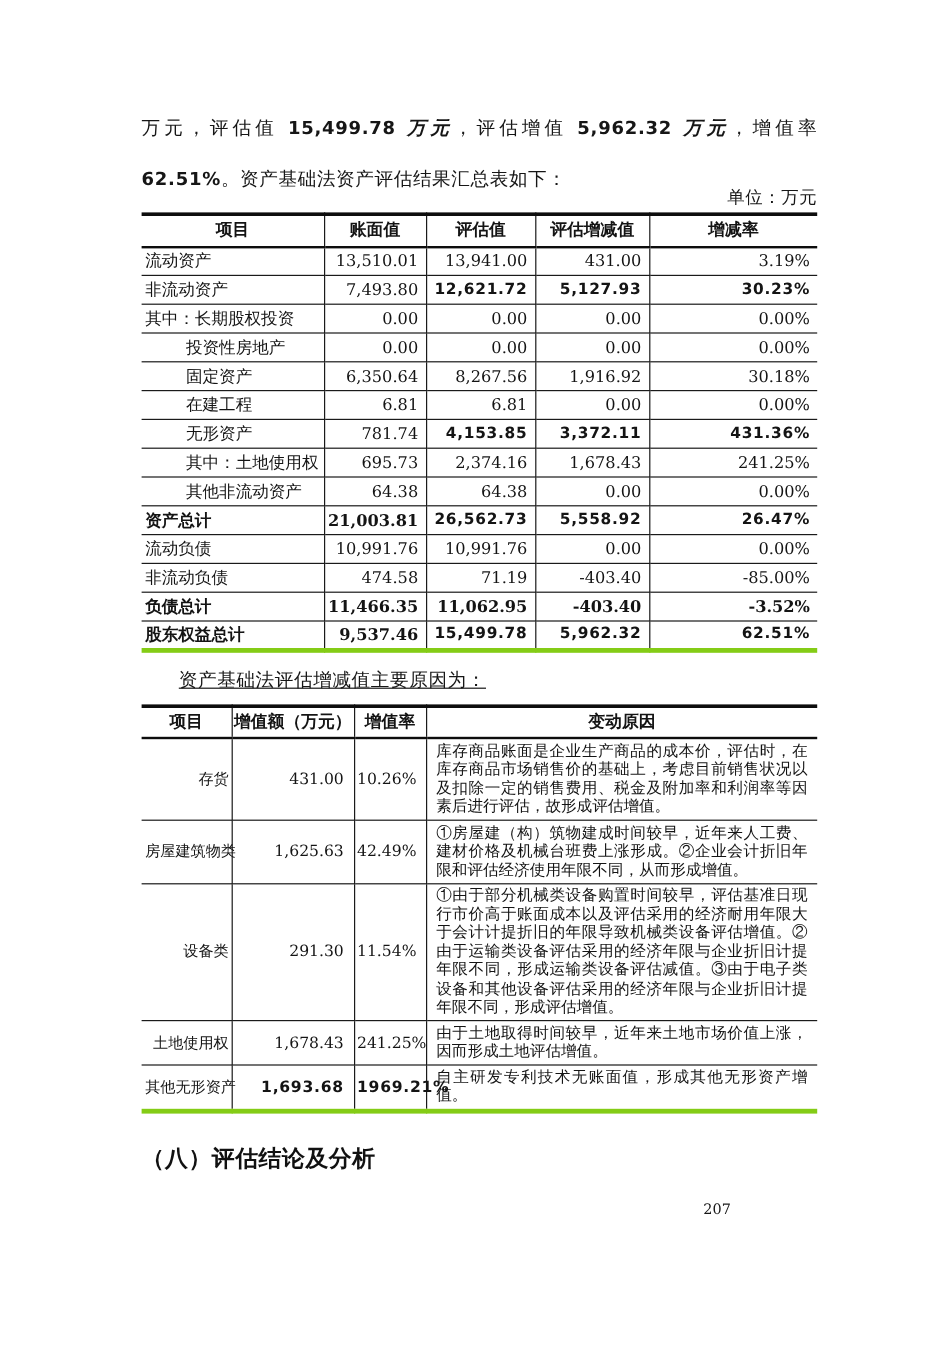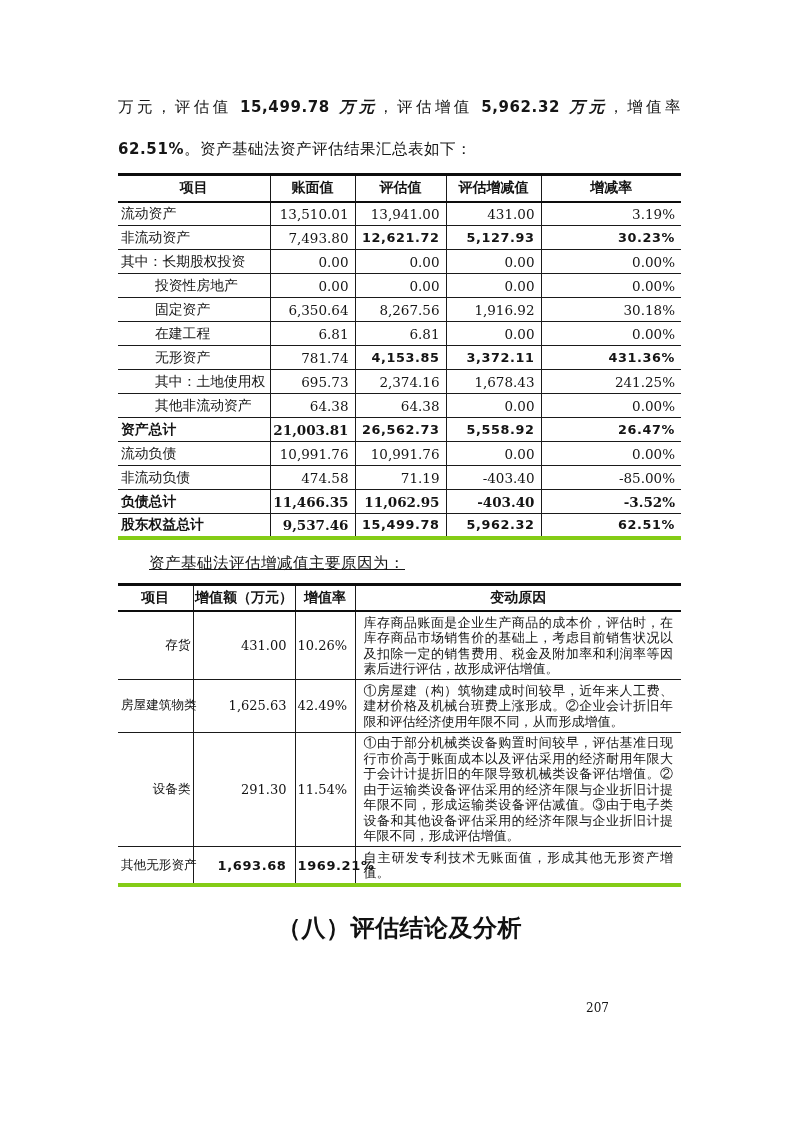--- a/index.html
+++ b/index.html
@@ -87,24 +87,23 @@
     text-align: justify;
     font-size: 13px;
     line-height: 15.5px;
     padding: 2.5px 8px;
   }
   
   .section-heading {
     margin-top: 25px;
     font-family: "DejaVu Sans", "Liberation Sans", sans-serif;
     font-weight: bold;
-    font-size: 24px;
+    font-size: 19px;
     color: #111;
     letter-spacing: 0.5px;
-    text-align: center;
   }
   .closing {
     margin-top: 24px;
     font-size: 15.5px;
     text-indent: 2em;
     letter-spacing: 0.8px;
   }
   .page-number {
     position: absolute;
     top: 1001px;
@@ -114,20 +113,21 @@
   }
 </style>
 </head>
 <body>
 
 <div class="page">
   <div class="content">
 
     <p class="intro"><span class="n">万元，评估值 </span><span class="b">15,499.78</span><span class="bi"> 万元</span><span class="n">，评估增值 </span><span class="b">5,962.32</span><span class="bi"> 万元</span><span class="n">，增值率 </span><span class="b">62.51%</span><span class="n">。资产基础法资产评估结果汇总表如下：</span></p>
 
+    <div class="unit-row">单位：万元</div>
 
     <table class="doc-table t1">
       <colgroup>
         <col style="width:152px">
           <col style="width:85px">
           <col style="width:91px">
           <col style="width:95px">
           <col style="width:140px">
       </colgroup>
       <thead>
@@ -271,20 +271,26 @@
             <td class="num">42.49%</td>
             <td class="reason">①房屋建（构）筑物建成时间较早，近年来人工费、建材价格及机械台班费上涨形成。②企业会计折旧年限和评估经济使用年限不同，从而形成增值。</td>
           </tr>
           <tr>
             <td class="lbl">设备类</td>
             <td class="num">291.30</td>
             <td class="num">11.54%</td>
             <td class="reason">①由于部分机械类设备购置时间较早，评估基准日现行市价高于账面成本以及评估采用的经济耐用年限大于会计计提折旧的年限导致机械类设备评估增值。②由于运输类设备评估采用的经济年限与企业折旧计提年限不同，形成运输类设备评估减值。③由于电子类设备和其他设备评估采用的经济年限与企业折旧计提年限不同，形成评估增值。</td>
           </tr>
           <tr>
+            <td class="lbl">土地使用权</td>
+            <td class="num">1,678.43</td>
+            <td class="num">241.25%</td>
+            <td class="reason">由于土地取得时间较早，近年来土地市场价值上涨，因而形成土地评估增值。</td>
+          </tr>
+          <tr>
             <td class="lbl">其他无形资产</td>
             <td class="num bg">1,693.68</td>
             <td class="num bg">1969.21%</td>
             <td class="reason">自主研发专利技术无账面值，形成其他无形资产增值。</td>
           </tr>
         </tbody>
     </table>
 
     <h2 class="section-heading">（八）评估结论及分析</h2>
 

